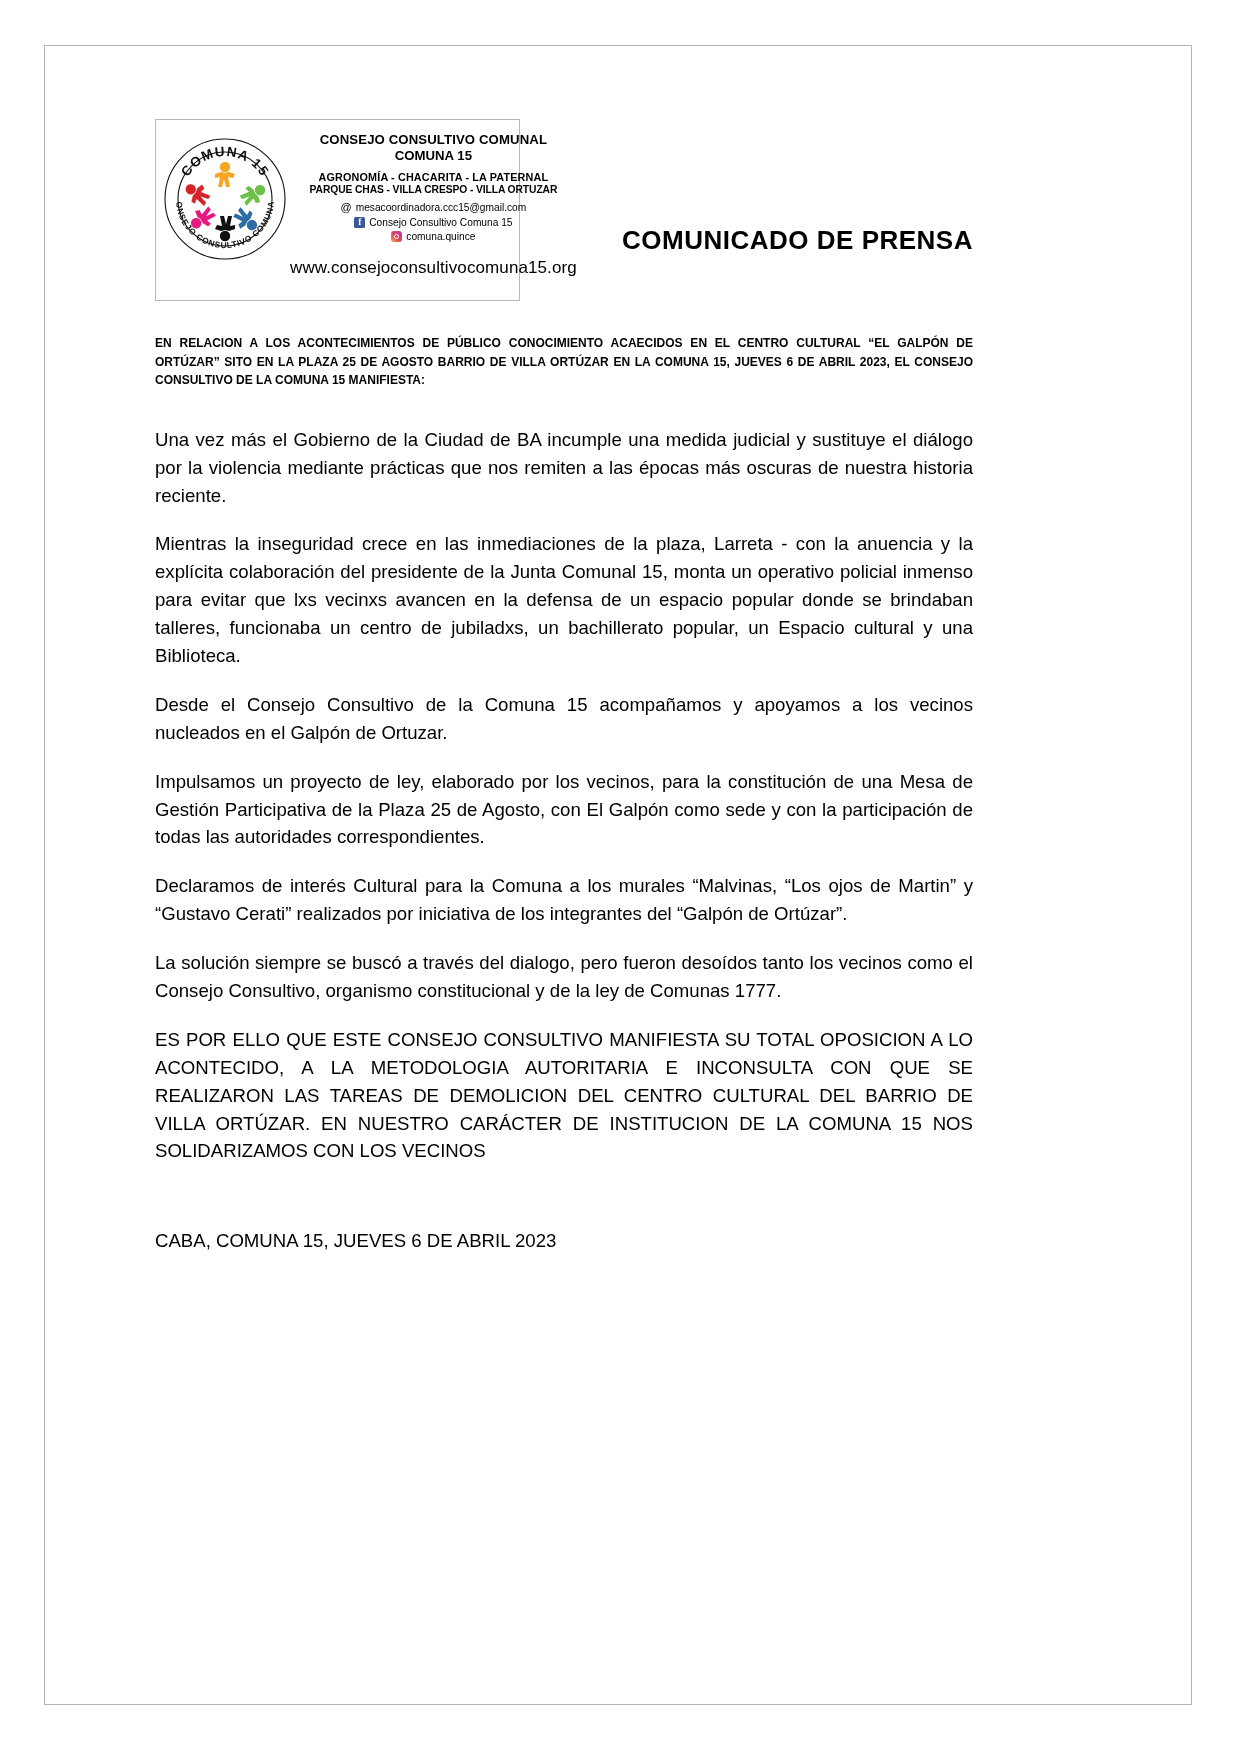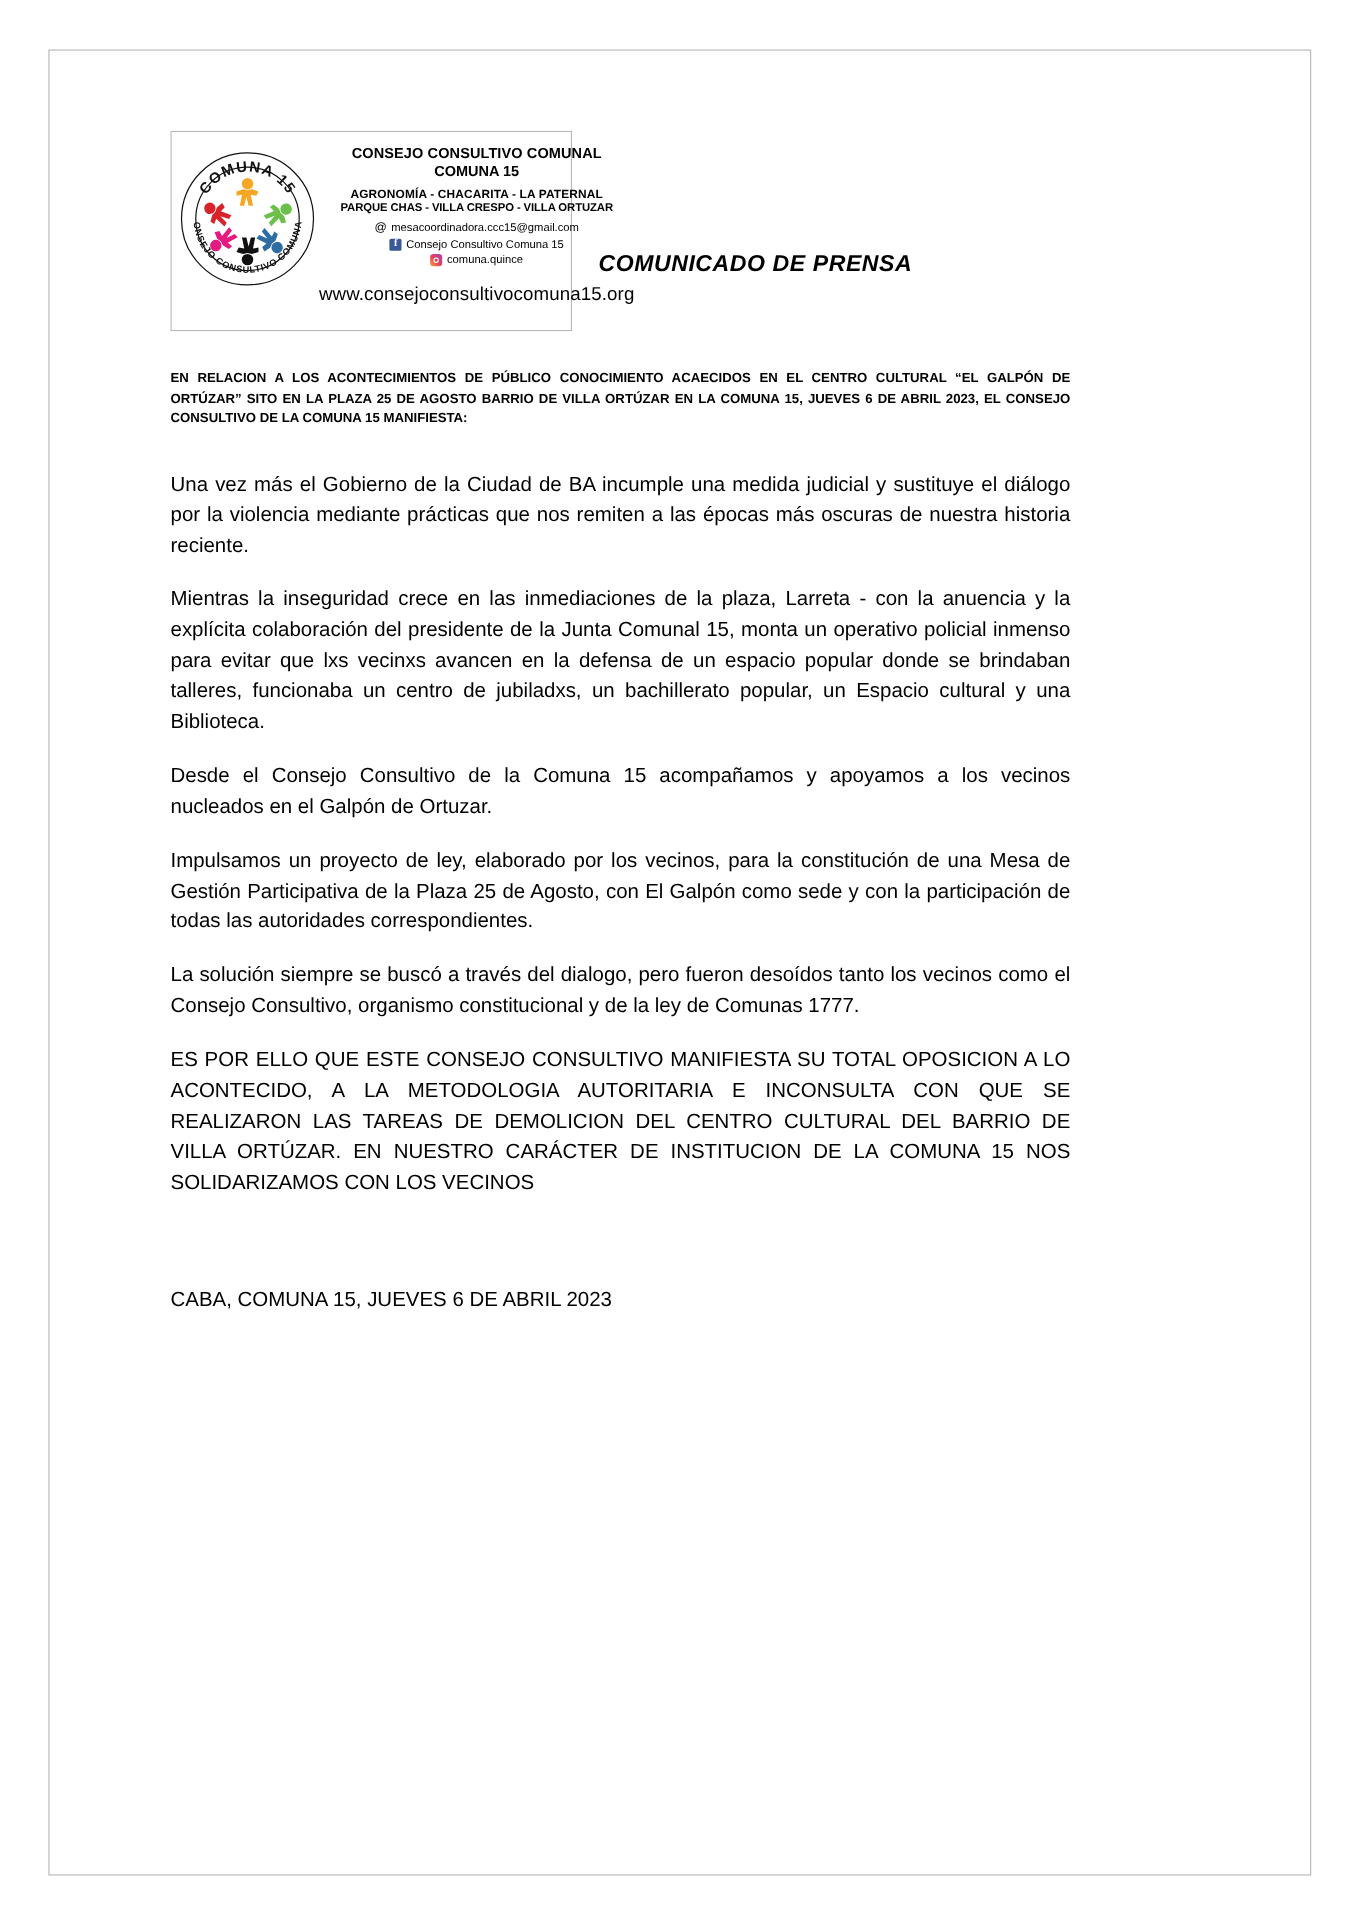--- a/index.html
+++ b/index.html
@@ -133,28 +133,27 @@
     box-sizing: border-box;
   }
   .lt-web {
     font-size: 17px;
     font-weight: normal;
     margin-top: 16px;
     letter-spacing: 0.1px;
   }
   .press-title {
     flex: 1 1 auto;
-    text-align: left;
-    font-size: 21px;
+    text-align: right;
+    font-size: 26px;
     font-weight: bold;
     letter-spacing: 0.5px;
     padding-top: 60px;
     padding-left: 6px;
     white-space: nowrap;
-    font-style: italic;
   }
 
   
   .intro {
     margin-top: 32px;
     font-size: 12px;
     font-weight: bold;
     line-height: 1.55;
     text-align: justify;
     font-stretch: condensed;
@@ -166,21 +165,21 @@
     text-align: justify;
     margin: 0 0 21px 0;
   }
   p.para.last { margin-bottom: 0; }
   p.closing {
     font-size: 18.6px;
     line-height: 1.5;
     margin: 0;
     text-align: left;
   }
-  .closing-wrap { margin-top: 78px; }
+  .closing-wrap { margin-top: 62px; }
 </style>
 </head>
 <body>
 
 <div class="page">
   <div class="content">
 
     <div class="header">
 
       <div class="logo-box">
@@ -263,20 +262,21 @@
       <div class="press-title">COMUNICADO  DE  PRENSA</div>
     </div>
 
     <div class="intro">EN RELACION A LOS ACONTECIMIENTOS DE PÚBLICO CONOCIMIENTO ACAECIDOS EN EL CENTRO CULTURAL “EL GALPÓN DE ORTÚZAR” SITO EN LA PLAZA 25 DE AGOSTO BARRIO DE VILLA ORTÚZAR EN LA COMUNA 15, JUEVES 6 DE ABRIL 2023, EL CONSEJO CONSULTIVO DE LA COMUNA 15 MANIFIESTA:</div>
 
     <div class="body-block">
       <p class="para">Una vez más el Gobierno de la Ciudad de BA incumple una medida judicial y sustituye el diálogo por la violencia mediante prácticas que nos remiten a las épocas más oscuras de nuestra historia reciente.</p>
       <p class="para">Mientras la inseguridad crece en las inmediaciones de la plaza, Larreta - con la anuencia y la explícita colaboración del presidente de la Junta Comunal 15, monta un operativo policial inmenso para evitar que lxs vecinxs avancen en la defensa de un espacio popular donde se brindaban talleres, funcionaba un centro de jubiladxs, un bachillerato popular, un Espacio cultural y una Biblioteca.</p>
       <p class="para">Desde el Consejo Consultivo de la Comuna 15 acompañamos y apoyamos a los vecinos nucleados en el Galpón de Ortuzar.</p>
       <p class="para">Impulsamos un proyecto de ley, elaborado por los vecinos, para la constitución de una Mesa de Gestión Participativa de la Plaza 25 de Agosto, con El Galpón como sede y con la participación de todas las autoridades correspondientes.</p>
+      <p class="para">Declaramos de interés Cultural para la Comuna a los murales “Malvinas, “Los ojos de Martin” y “Gustavo Cerati” realizados por iniciativa de los integrantes del “Galpón de Ortúzar”.</p>
       <p class="para">La solución siempre se buscó a través del dialogo, pero fueron desoídos tanto los vecinos como el Consejo Consultivo, organismo constitucional y de la ley de Comunas 1777.</p>
       <p class="para last">ES POR ELLO QUE ESTE CONSEJO CONSULTIVO MANIFIESTA SU TOTAL OPOSICION A LO ACONTECIDO, A LA METODOLOGIA AUTORITARIA E INCONSULTA CON QUE SE REALIZARON LAS TAREAS DE DEMOLICION DEL CENTRO CULTURAL DEL BARRIO DE VILLA ORTÚZAR. EN NUESTRO CARÁCTER DE INSTITUCION DE LA COMUNA 15 NOS SOLIDARIZAMOS CON LOS VECINOS</p>
     </div>
 
     <div class="closing-wrap">
       <p class="closing">CABA, COMUNA 15, JUEVES 6 DE ABRIL 2023</p>
     </div>
 
   </div>
 </div>

